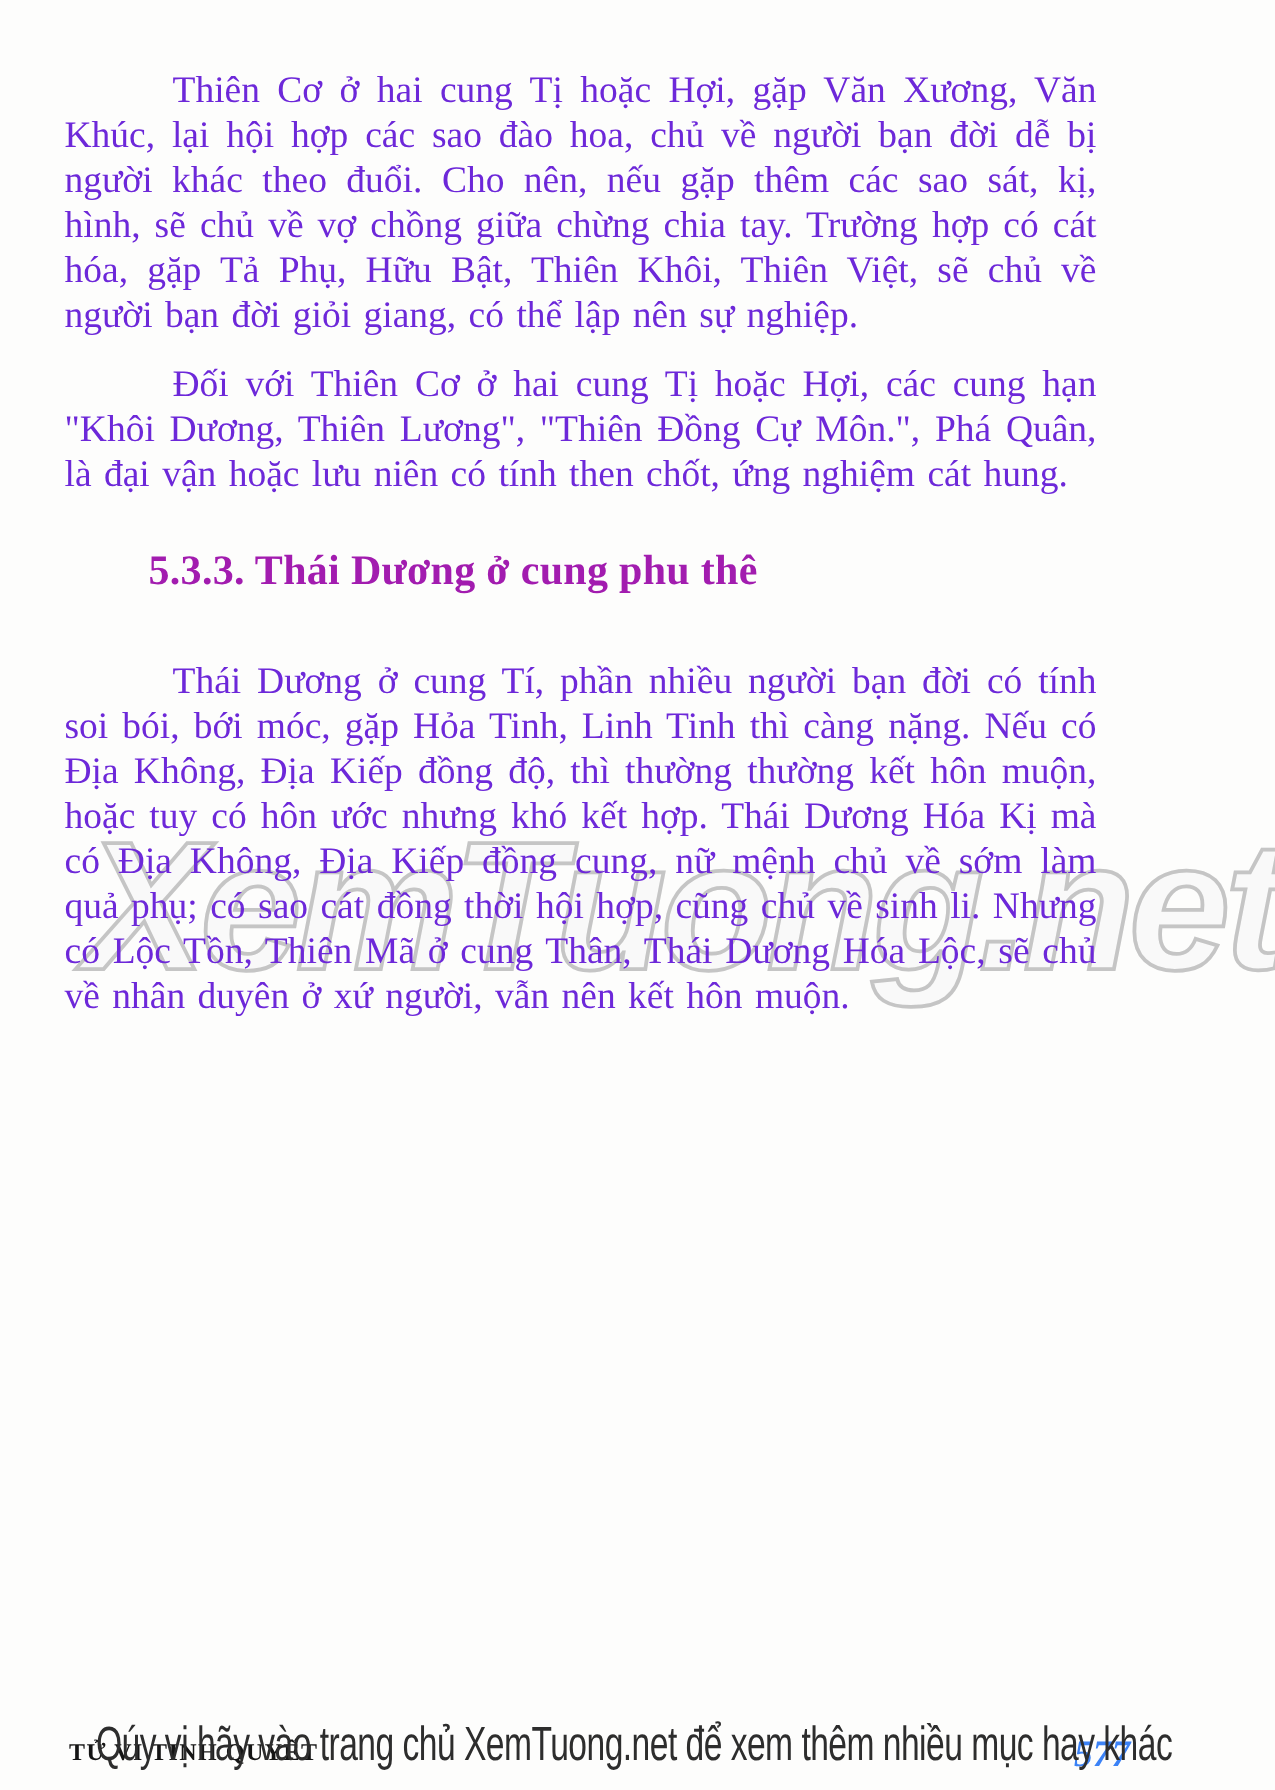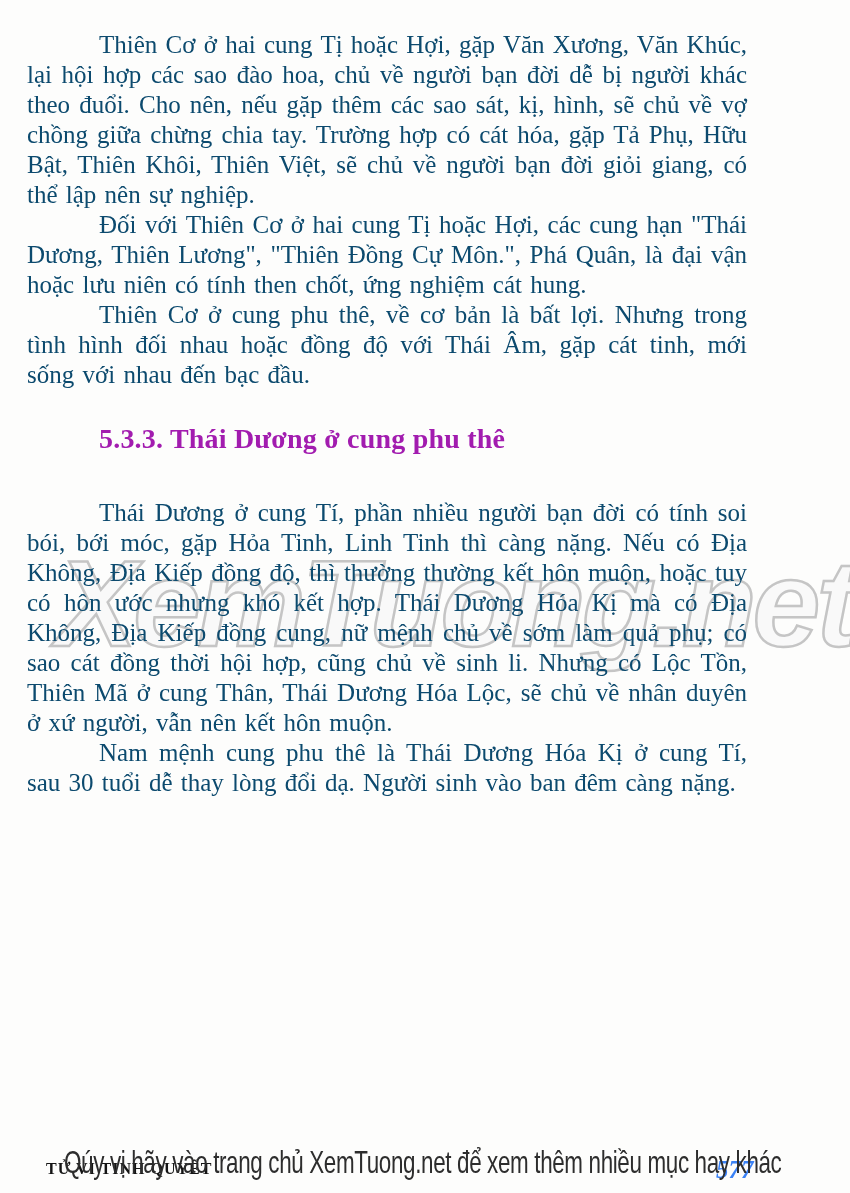--- a/index.html
+++ b/index.html
@@ -18,27 +18,27 @@
   }
   
   .content {
     position: absolute;
     left: 27px;
     top: 30px;
     width: 720px;
     z-index: 2;
   }
   .content p {
-    margin: 0;
+    margin: 16px;
     font-size: 25px;
     line-height: 30px;
     text-align: justify;
     text-indent: 72px;
     word-spacing: 2px;
-    color: #0c4a6e;
+    color: #6d28d9;
   }
   .content h2.section-heading {
     margin: 32px 0 42px 72px;
     font-size: 28px;
     line-height: 34px;
     font-weight: bold;
     color: #a21caf;
     letter-spacing: 0.2px;
   }
   
@@ -98,27 +98,25 @@
 </style>
 </head>
 <body>
 
 <div class="page">
 
   <div class="watermark">XemTuong.net</div>
 
   <div class="content">
     <p>Thiên Cơ ở hai cung Tị hoặc Hợi, gặp Văn Xương, Văn Khúc, lại hội hợp các sao đào hoa, chủ về người bạn đời dễ bị người khác theo đuổi. Cho nên, nếu gặp thêm các sao sát, kị, hình, sẽ chủ về vợ chồng giữa chừng chia tay. Trường hợp có cát hóa, gặp Tả Phụ, Hữu Bật, Thiên Khôi, Thiên Việt, sẽ chủ về người bạn đời giỏi giang, có thể lập nên sự nghiệp.</p>
-    <p>Đối với Thiên Cơ ở hai cung Tị hoặc Hợi, các cung hạn "Thái Dương, Thiên Lương", "Thiên Đồng Cự Môn.", Phá Quân, là đại vận hoặc lưu niên có tính then chốt, ứng nghiệm cát hung.</p>
-    <p>Thiên Cơ ở cung phu thê, về cơ bản là bất lợi. Nhưng trong tình hình đối nhau hoặc đồng độ với Thái Âm, gặp cát tinh, mới sống với nhau đến bạc đầu.</p>
+    <p>Đối với Thiên Cơ ở hai cung Tị hoặc Hợi, các cung hạn "Khôi Dương, Thiên Lương", "Thiên Đồng Cự Môn.", Phá Quân, là đại vận hoặc lưu niên có tính then chốt, ứng nghiệm cát hung.</p>
 
     <h2 class="section-heading">5.3.3. Thái Dương ở cung phu thê</h2>
 
     <p>Thái Dương ở cung Tí, phần nhiều người bạn đời có tính soi bói, bới móc, gặp Hỏa Tinh, Linh Tinh thì càng nặng. Nếu có Địa Không, Địa Kiếp đồng độ, thì thường thường kết hôn muộn, hoặc tuy có hôn ước nhưng khó kết hợp. Thái Dương Hóa Kị mà có Địa Không, Địa Kiếp đồng cung, nữ mệnh chủ về sớm làm quả phụ; có sao cát đồng thời hội hợp, cũng chủ về sinh li. Nhưng có Lộc Tồn, Thiên Mã ở cung Thân, Thái Dương Hóa Lộc, sẽ chủ về nhân duyên ở xứ người, vẫn nên kết hôn muộn.</p>
-    <p>Nam mệnh cung phu thê là Thái Dương Hóa Kị ở cung Tí, sau 30 tuổi dễ thay lòng đổi dạ. Người sinh vào ban đêm càng nặng.</p>
   </div>
 
   <div class="footer-book-title">TỬ VI TINH QUYẾT</div>
 
   <div class="footer-page-number">577</div>
 
   <div class="footer-promo">Qúy vị hãy vào trang chủ XemTuong.net để xem thêm nhiều mục hay khác</div>
 
 </div>
 

